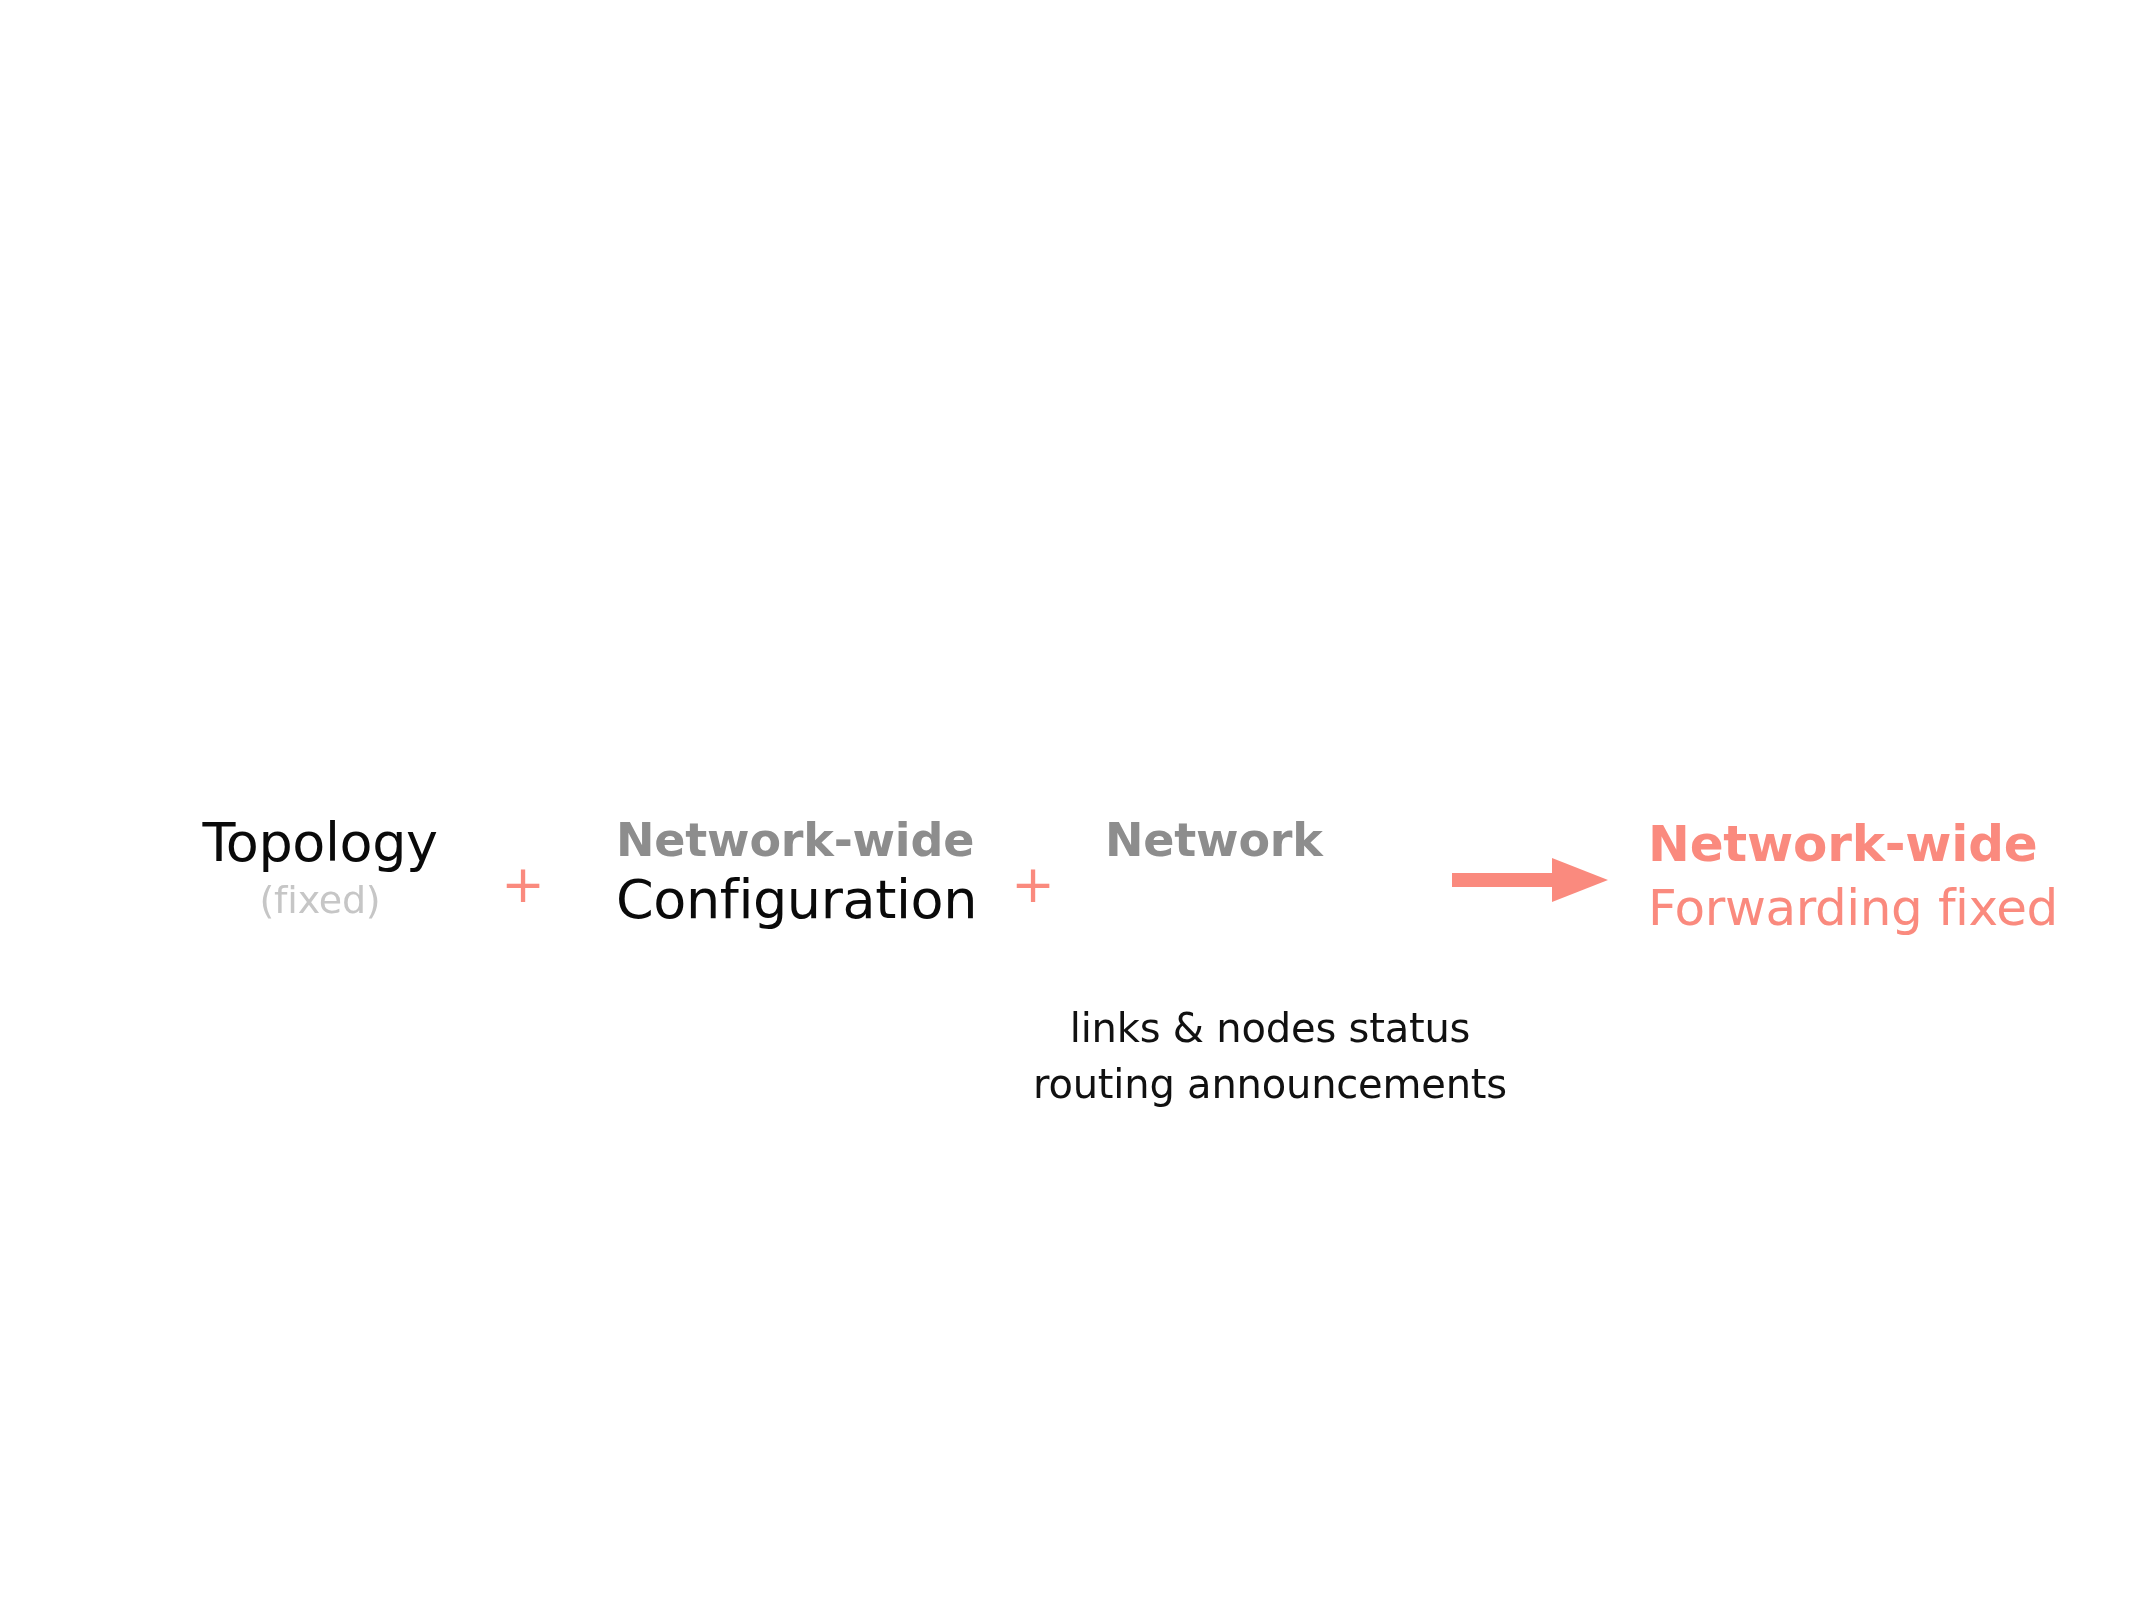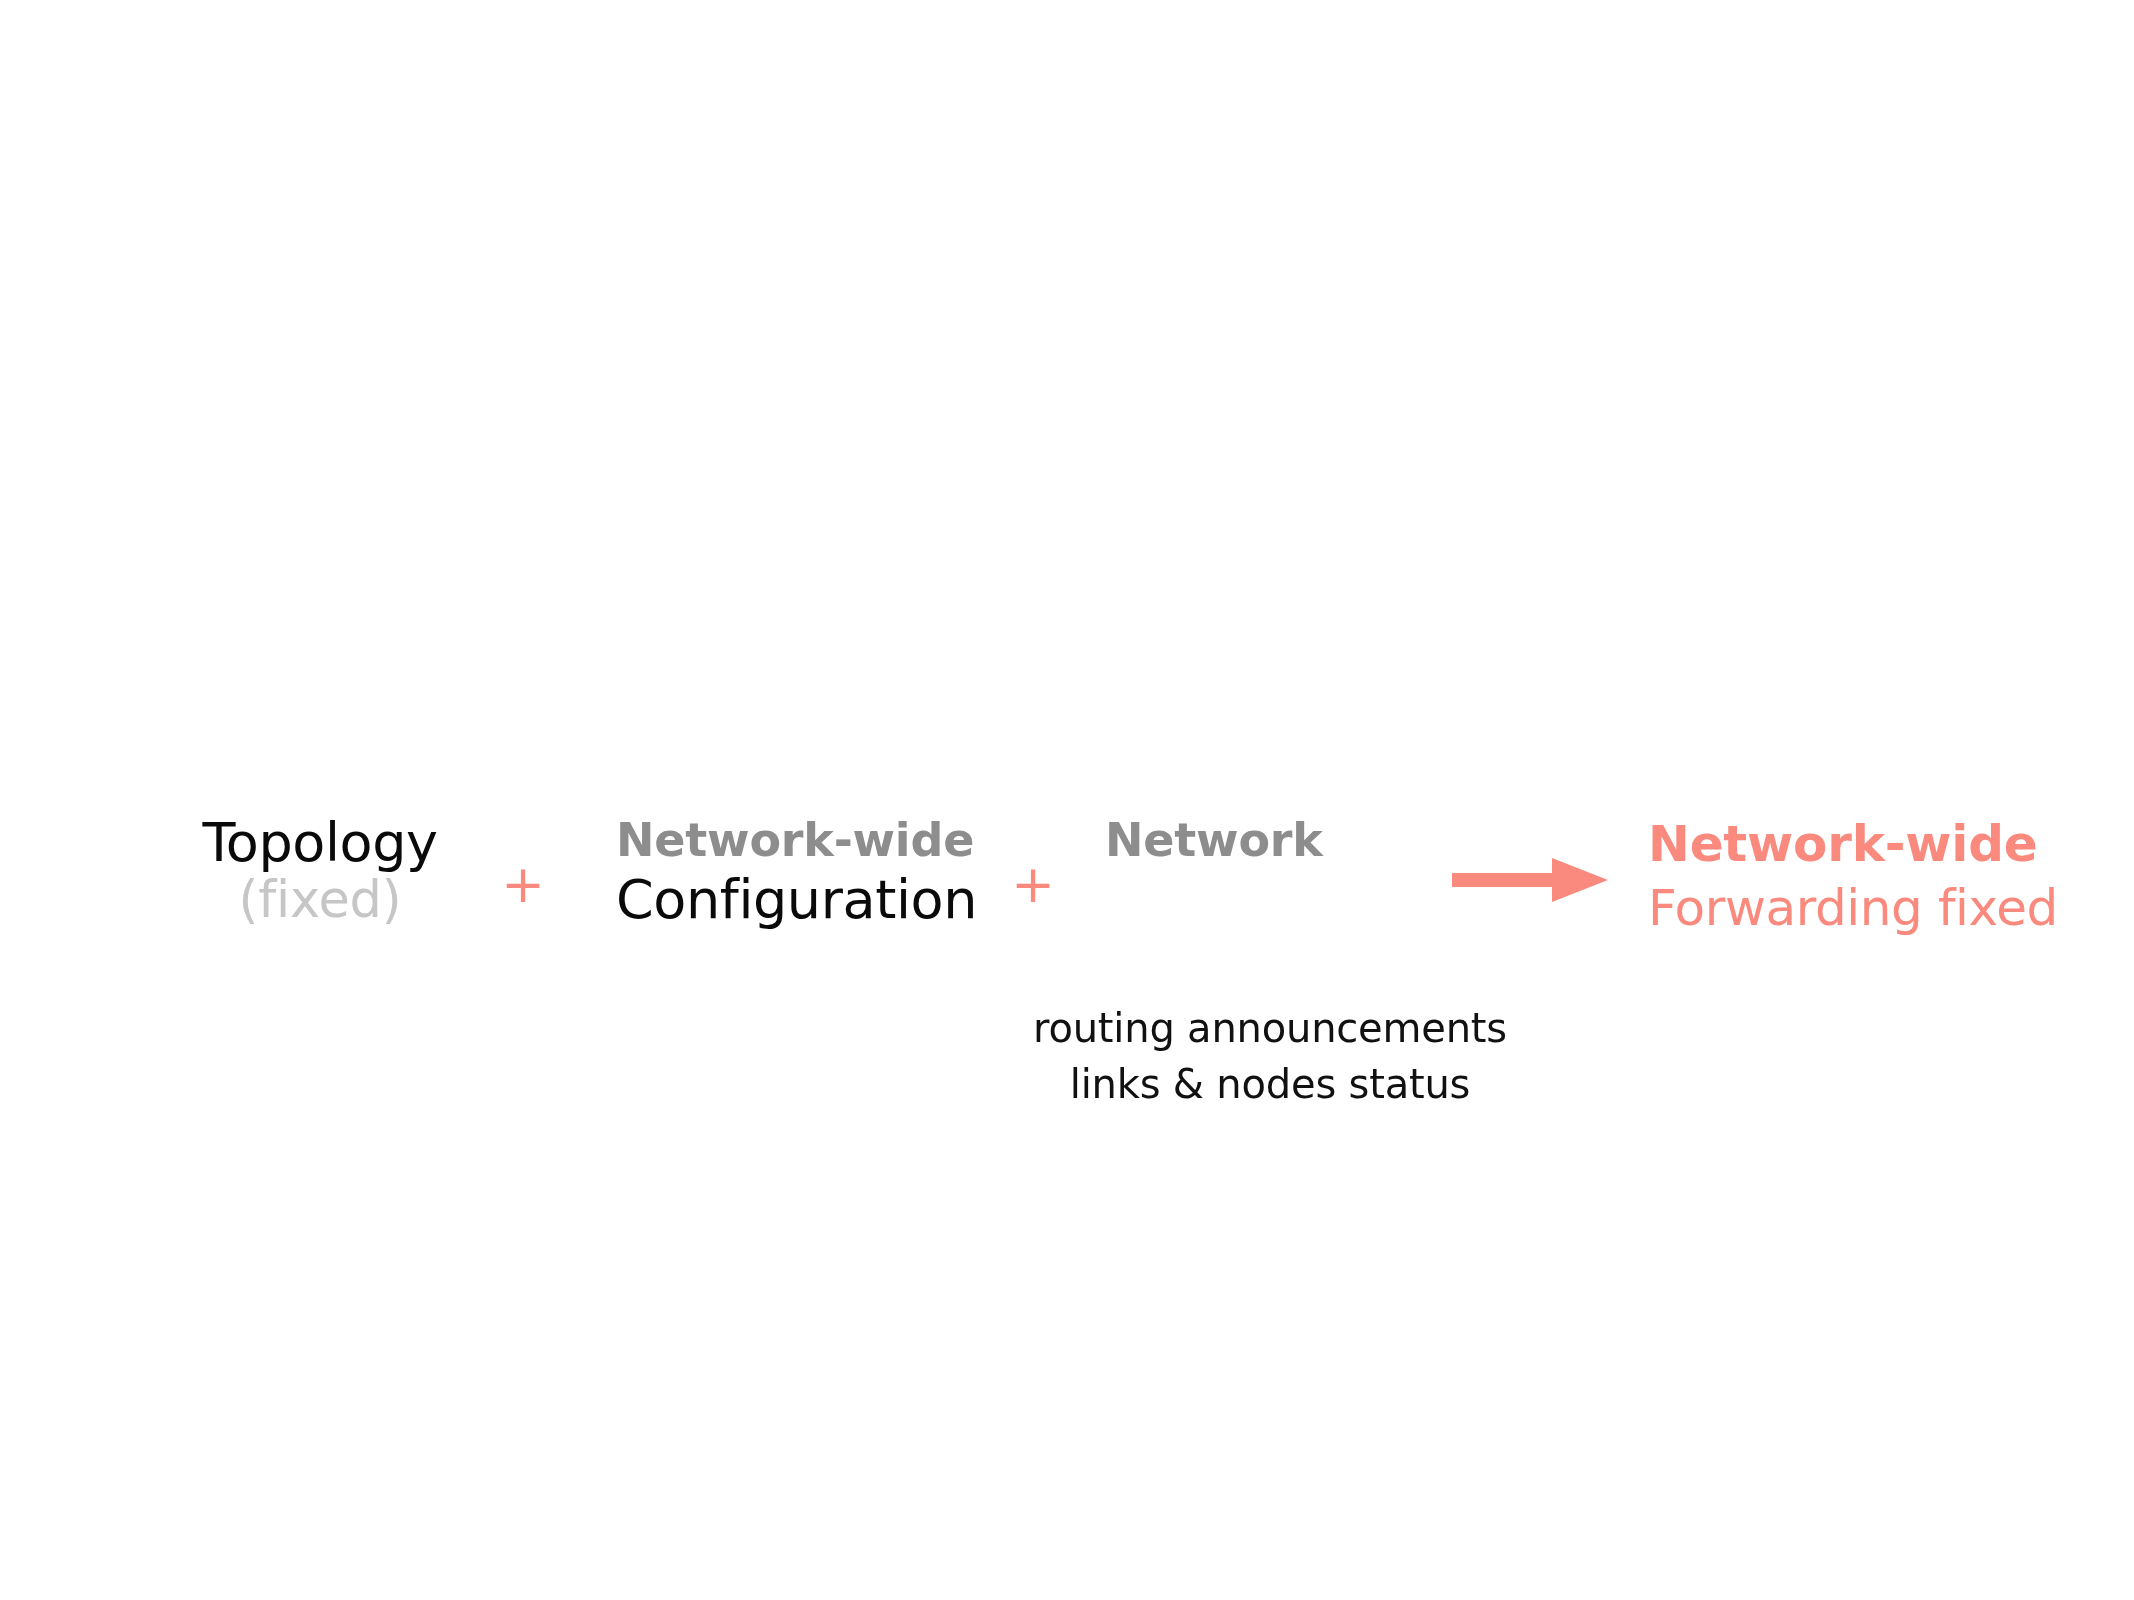--- a/index.html
+++ b/index.html
@@ -65,21 +65,21 @@
     width: 340px;
     text-align: center;
   }
   #term-topology .line-main {
     font-size: 54px;
     line-height: 62px;
     color: #0a0a0a;
   }
   #term-topology .line-sub {
     display: block;
-    font-size: 51px;
+    font-size: 38px;
     line-height: 52px;
     letter-spacing: -0.2px;
   }
 
   
   #term-config {
     left: 616px;
     top: 812px;
     text-align: left;
   }
@@ -173,17 +173,17 @@
     </svg>
 
     <div class="term" id="term-output">
       <span class="line-top accent">Network-wide</span>
       <span class="line-main accent">Forwarding fixed</span>
     </div>
 
   </div>
 
   <div class="annotations">
+    <span class="annotation-line">links &amp; nodes status</span>
     <span class="annotation-line">routing announcements</span>
-    <span class="annotation-line">links &amp; nodes status</span>
   </div>
 
 </div>
 
 </body></html>

